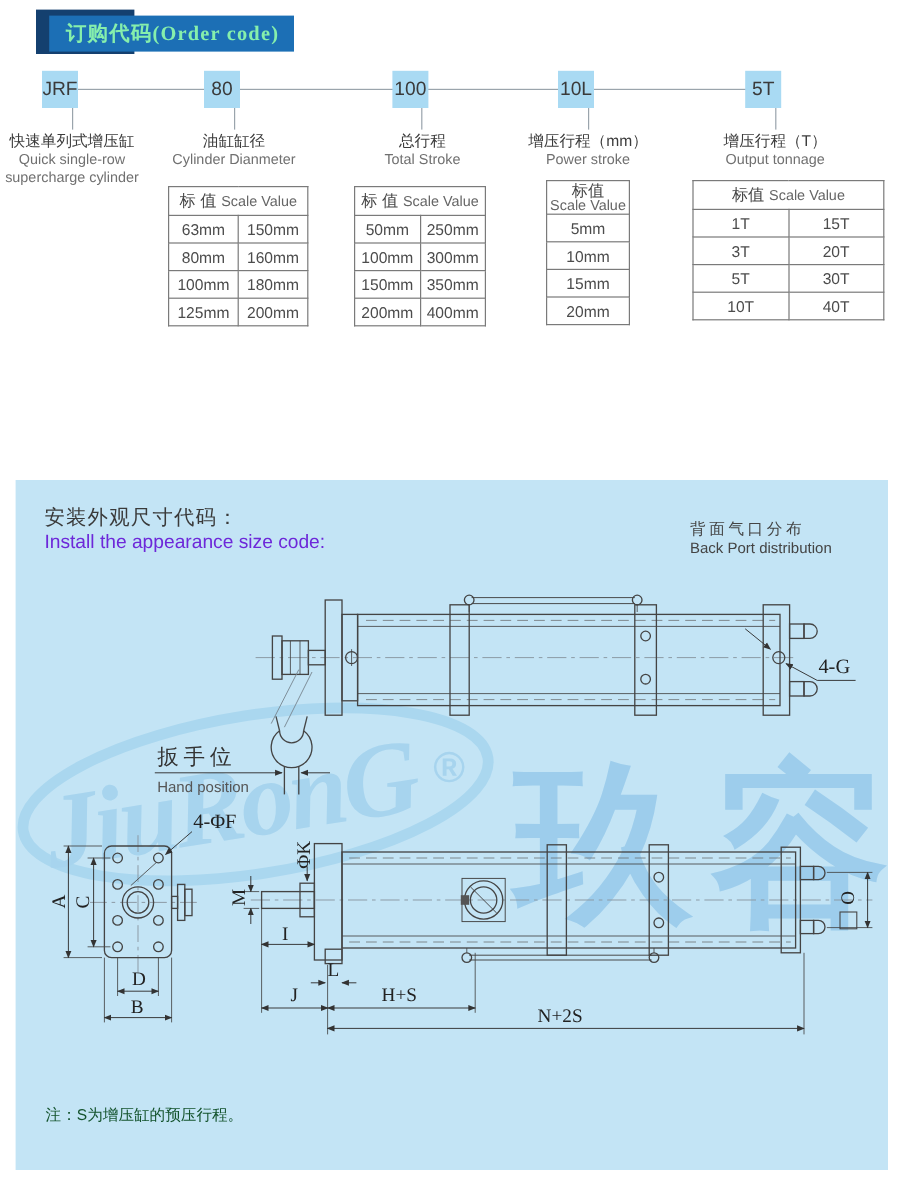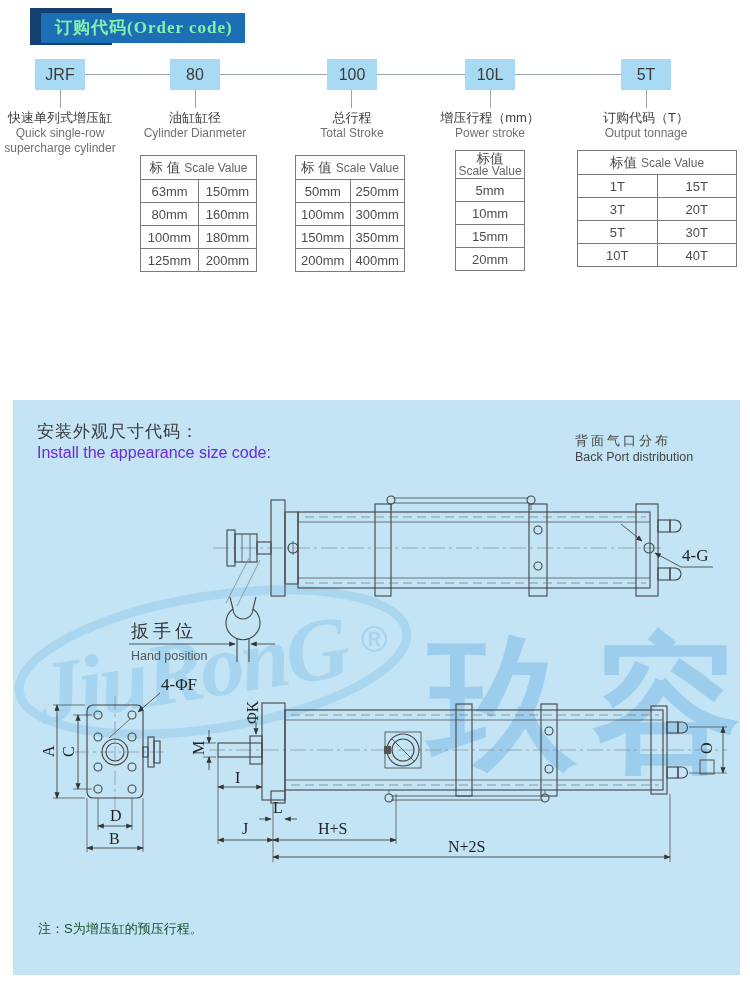--- a/index.html
+++ b/index.html
@@ -9,21 +9,21 @@
   }
 
   
   .hdr-sq{position:absolute;left:30px;top:8px;width:82px;height:37px;background:#14406f;}
   .hdr-bar{position:absolute;left:41px;top:13px;width:204px;height:30px;background:#1c6fb5;
     color:#86efac;font-family:"Liberation Serif",serif;font-weight:bold;font-size:17px;
     line-height:30px;padding-left:14px;box-sizing:border-box;letter-spacing:1px;}
 
   
   .code-line{position:absolute;left:60px;top:74px;width:586px;height:1px;background:#9aa4ac;}
-  .code-box{position:absolute;top:59px;width:50px;height:31px;background:#a9daf3;
+  .code-box{position:absolute;top:59px;width:30px;height:31px;background:#a9daf3;
     text-align:center;line-height:31px;font-size:16px;color:#3a3a3a;}
   .tick{position:absolute;top:90px;width:1px;height:18px;background:#9aa4ac;}
   .seg-label{position:absolute;top:110px;width:150px;text-align:center;}
   .seg-label .cn{font-size:13px;color:#3c3c3c;line-height:16px;}
   .seg-label .en{font-size:12px;color:#707070;line-height:15px;}
 
   
   table.octab{position:absolute;border-collapse:collapse;table-layout:fixed;}
   table.octab th, table.octab td{border:1px solid #7a7a7a;text-align:center;padding:0;}
   table.octab th{height:23px;font-weight:normal;}
@@ -89,21 +89,21 @@
 </div>
 <div class="seg-label" style="left:277px">
   <div class="cn">总行程</div>
   <div class="en">Total Stroke</div>
 </div>
 <div class="seg-label" style="left:415px">
   <div class="cn">增压行程（mm）</div>
   <div class="en">Power stroke</div>
 </div>
 <div class="seg-label" style="left:571px">
-  <div class="cn">订购代码（T）</div>
+  <div class="cn">增压行程（T）</div>
   <div class="en">Output tonnage</div>
 </div>
 
 <table class="octab" style="left:140px;top:155px;width:117px">
   <thead>
       <tr>
         <th colspan="2"><span class="hcn">标 值</span><span class="hen">Scale Value</span></th>
       </tr>
     </thead>
   <tbody>

